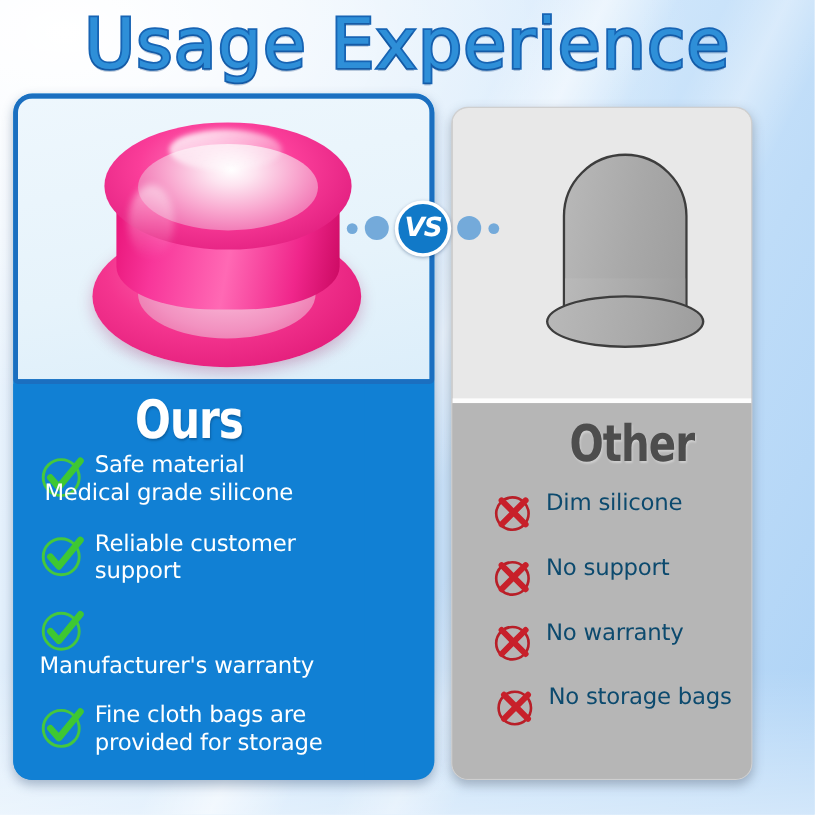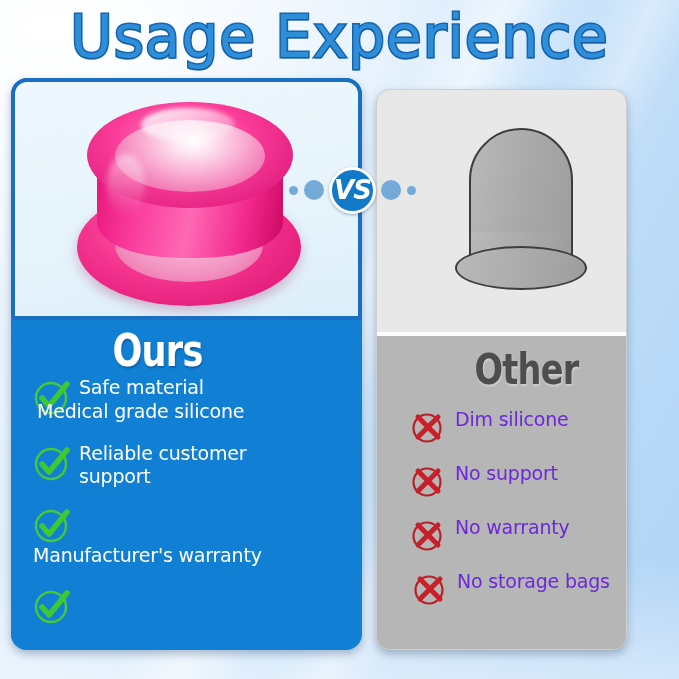--- a/index.html
+++ b/index.html
@@ -303,21 +303,21 @@
     font-weight: normal;
     text-align: right;
   }
   #ours-list .feature-text {
     color: #ffffff;
     font-size: 19px;
     line-height: 23px;
     letter-spacing: -.2px;
   }
   #other-list .feature-text {
-    color: #6d28d9;
+    color: #0c4a6e;
     font-size: 19px;
     line-height: 23px;
     letter-spacing: -.2px;
   }
   
   #ours-list .feature-row.wide-second { position: relative; }
   .line-two-wide {
     position: absolute;
     left: 26px;
     top: 24px;
@@ -356,21 +356,21 @@
     display: flex;
     align-items: center;
     justify-content: center;
     box-shadow: 0 1px 3px rgba(0,40,90,.35);
     flex: 0 0 auto;
   }
   .vs-text {
     font-family: "DejaVu Sans", sans-serif;
     font-weight: bold;
     font-style: italic;
-    font-size: 26px;
+    font-size: 22px;
     line-height: 25px;
     color: #ffffff;
     letter-spacing: -1px;
   }
 
   svg { display: block; }
 </style>
 </head>
 <body>
 
@@ -434,20 +434,24 @@
           <span class="feature-text">Manufacturer's warranty</span>
         </li>
 
         <li class="feature-row" style="margin-top:18px;">
           <span class="mark-icon">
             <svg width="38" height="38" viewBox="0 0 38 38">
               <circle cx="18" cy="20" r="15" fill="none" stroke="#46c83c" stroke-width="2.4"></circle>
               <path d="M9 20 L16 28 L34 6" fill="none" stroke="#3ec832" stroke-width="5.6" stroke-linecap="round" stroke-linejoin="round"></path>
             </svg>
           </span>
+          <span>
+            <span class="feature-text">Fine cloth bags are</span><br>
+            <span class="feature-text">provided for storage</span>
+          </span>
         </li>
 
       </ul>
     </div>
   </div>
 
   <div class="panel" id="panel-other">
 
     <div id="other-photo-frame">
       <div class="dome">

